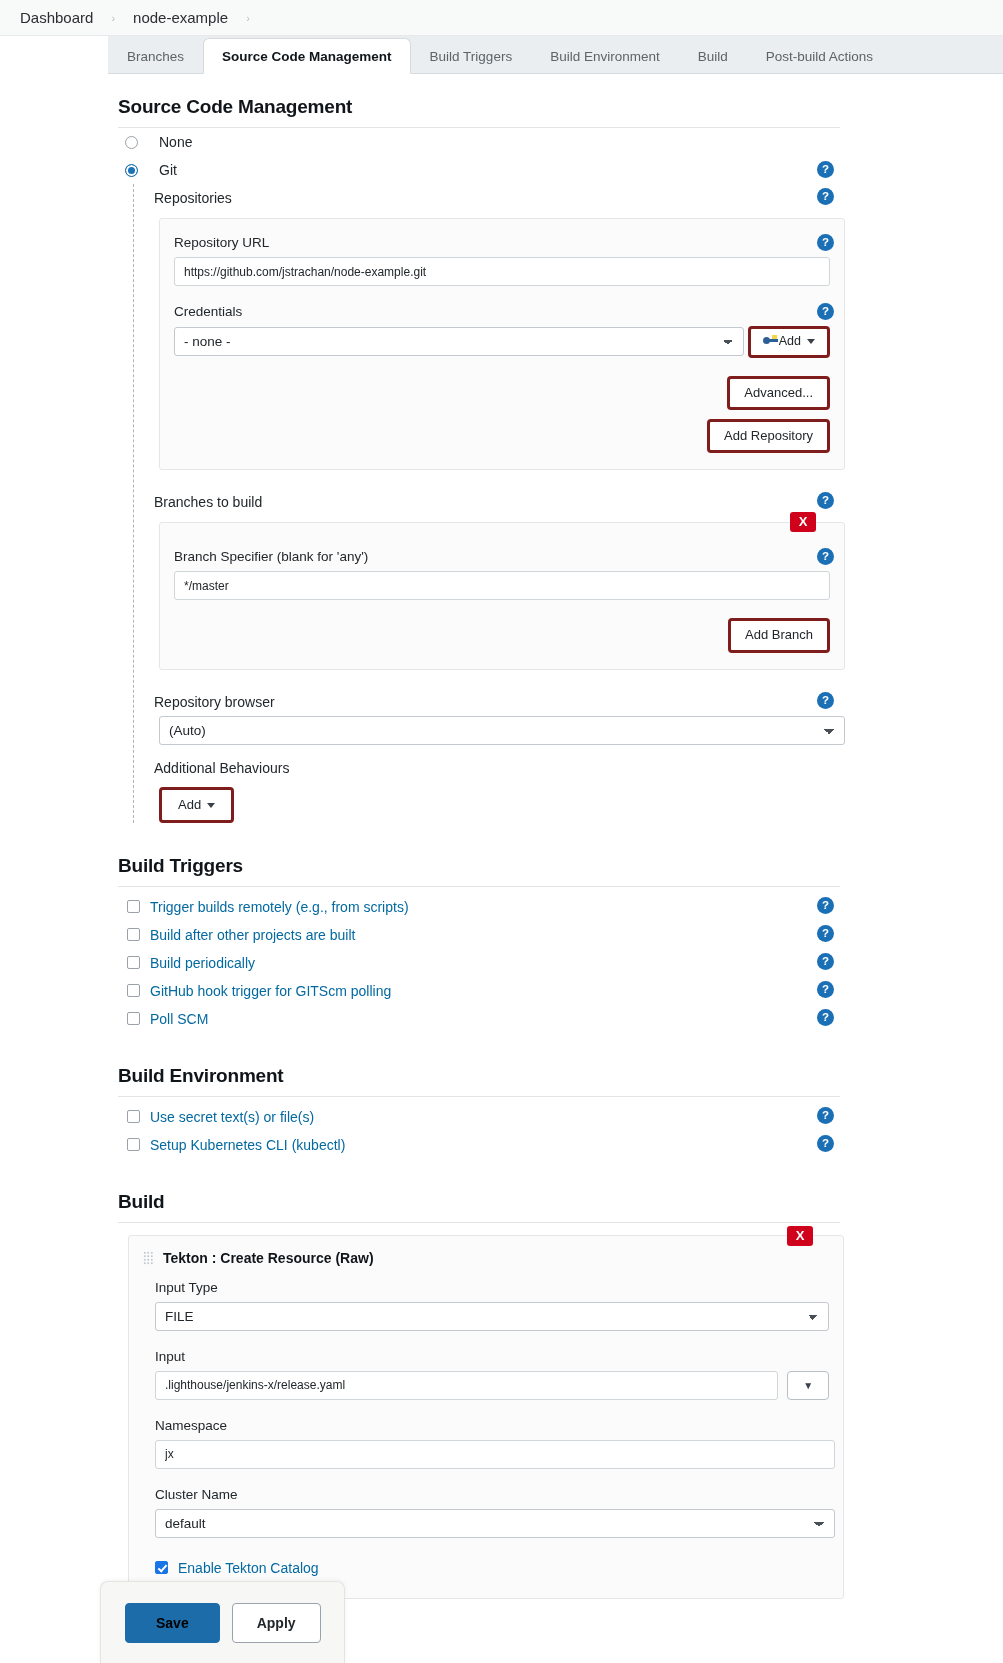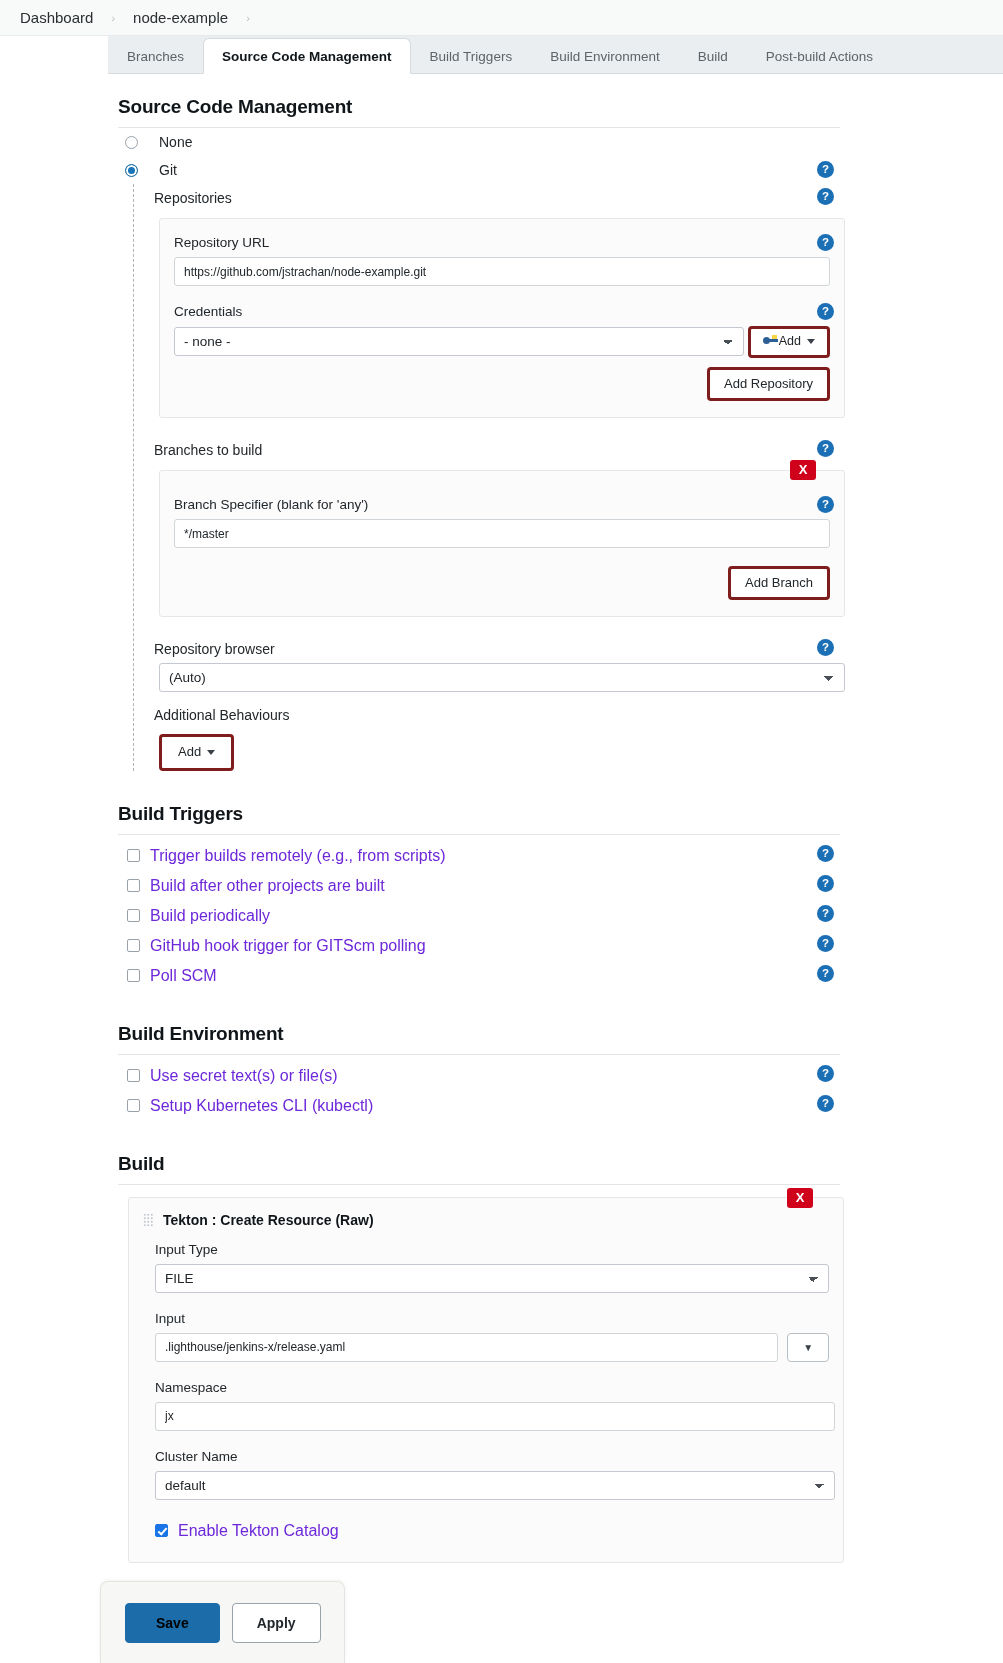--- a/index.html
+++ b/index.html
@@ -125,21 +125,21 @@
   }
   .cb.checked{
     background:#1974e8; border-color:#1974e8;
   }
   .cb.checked::after{
     content:""; position:absolute;
     left:4px; top:0.5px; width:3px; height:7px;
     border:solid #fff; border-width:0 2px 2px 0;
     transform:rotate(42deg);
   }
-  .cb-label{ font-size:16px; color:#6d28d9; }
+  .cb-label{ font-size:14px; color:#0369a1; }
 
   
   .nested{
     position:relative;
     margin-left:10px;
     padding-left:18px;
   }
   .nested::before{
     content:"";
     position:absolute; left:5px; top:0; bottom:0;
@@ -432,20 +432,23 @@
             <select class="select">
               <option>- none -</option>
             </select>
             <button class="btn btn-sm">
               <span class="key-icon">
                 <span class="kring"></span><span class="kbar"></span><span class="ktip"></span>
               </span><span>Add</span><span class="caret"></span>
             </button>
           </div>
 
+          <div class="right-btn-row">
+            <button class="btn">Advanced...</button>
+          </div>
           <div class="right-btn-row second">
             <button class="btn">Add Repository</button>
           </div>
         </div>
 
         <div class="sub-label" style="margin-top:18px;">
           <span>Branches to build</span>
           <span class="help" style="left:671px; top:4px;">?</span>
         </div>
 

